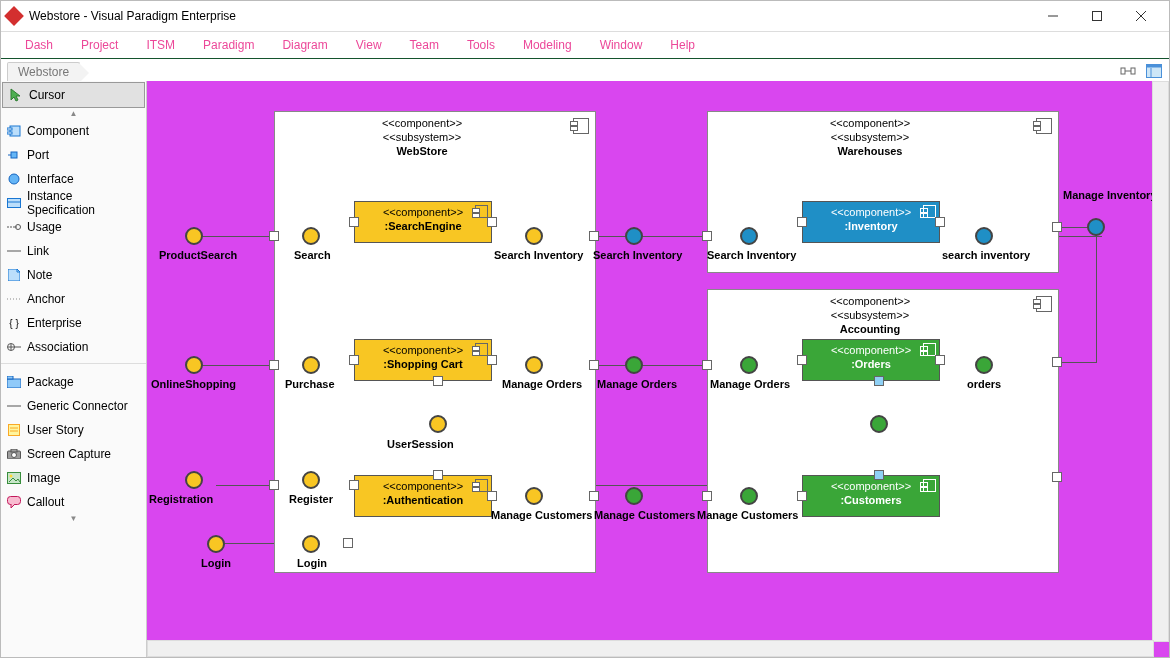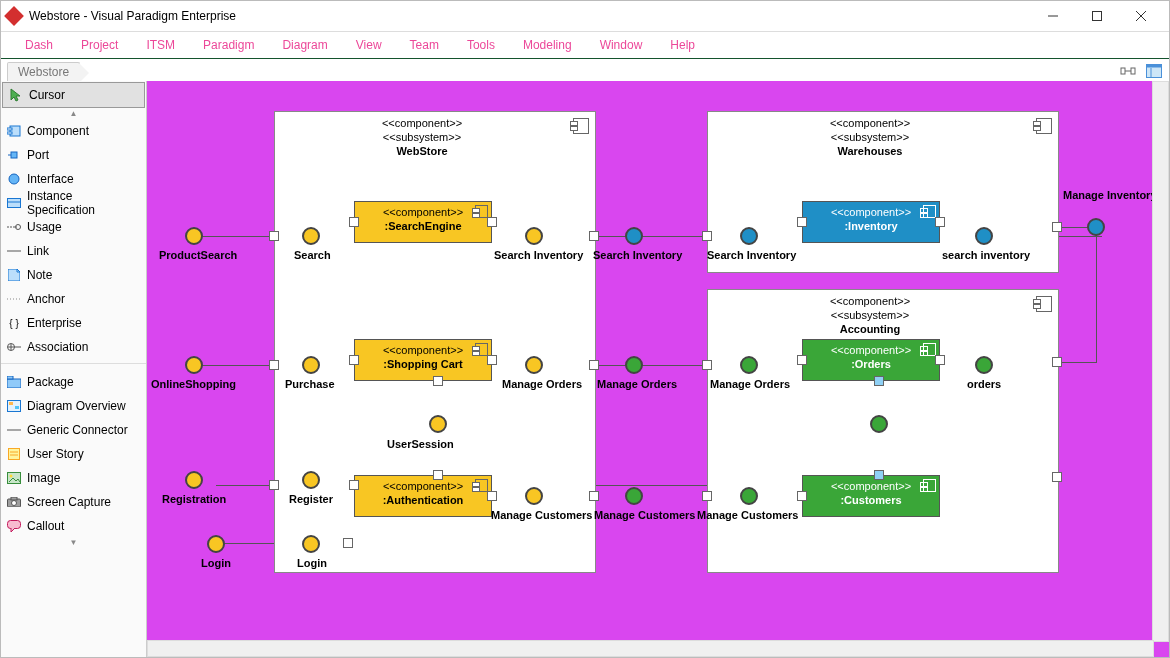--- a/index.html
+++ b/index.html
@@ -207,65 +207,55 @@
         <span class="pi">
           <svg width="14" height="12">
             <rect x="0" y="3" width="14" height="9" fill="#90caf9" stroke="#1565c0"></rect>
             <rect x="0" y="0" width="6" height="3" fill="#90caf9" stroke="#1565c0"></rect>
           </svg>
         </span>
         <span>Package</span>
       </div>
     <div class="pal-item">
         <span class="pi">
-          <svg width="14" height="12">
-            <rect x="0.5" y="0.5" width="13" height="11" fill="#e3f2fd" stroke="#1976d2"></rect>
-            <rect x="2" y="2" width="4" height="3" fill="#ffb74d"></rect>
-            <rect x="8" y="6" width="4" height="3" fill="#4fc3f7"></rect>
-          </svg>
-        </span>
-        <span>Diagram Overview</span>
-      </div>
-    <div class="pal-item">
-        <span class="pi">
           <svg width="14" height="4">
             <line x1="0" y1="2" x2="14" y2="2" stroke="#555"></line>
           </svg>
         </span>
         <span>Generic Connector</span>
       </div>
     <div class="pal-item">
         <span class="pi">
           <svg width="12" height="12">
             <rect x="0.5" y="0.5" width="11" height="11" fill="#fff59d" stroke="#f9a825"></rect>
             <line x1="2" y1="4" x2="10" y2="4" stroke="#f9a825"></line>
             <line x1="2" y1="7" x2="10" y2="7" stroke="#f9a825"></line>
           </svg>
         </span>
         <span>User Story</span>
       </div>
     <div class="pal-item">
         <span class="pi">
+          <svg width="14" height="10">
+            <rect x="0.5" y="2" width="13" height="8" rx="1" fill="#9e9e9e" stroke="#555"></rect>
+            <rect x="4" y="0" width="6" height="3" fill="#9e9e9e" stroke="#555"></rect>
+            <circle cx="7" cy="6" r="2.5" fill="#fff" stroke="#555"></circle>
+          </svg>
+        </span>
+        <span>Screen Capture</span>
+      </div>
+    <div class="pal-item">
+        <span class="pi">
           <svg width="14" height="12">
             <rect x="0.5" y="0.5" width="13" height="11" fill="#c8e6c9" stroke="#388e3c"></rect>
             <circle cx="4" cy="4" r="1.5" fill="#fdd835"></circle>
             <path d="M2 10 L6 6 L9 9 L11 7 L13 10" fill="none" stroke="#388e3c"></path>
           </svg>
         </span>
         <span>Image</span>
-      </div>
-    <div class="pal-item">
-        <span class="pi">
-          <svg width="14" height="10">
-            <rect x="0.5" y="2" width="13" height="8" rx="1" fill="#9e9e9e" stroke="#555"></rect>
-            <rect x="4" y="0" width="6" height="3" fill="#9e9e9e" stroke="#555"></rect>
-            <circle cx="7" cy="6" r="2.5" fill="#fff" stroke="#555"></circle>
-          </svg>
-        </span>
-        <span>Screen Capture</span>
       </div>
     <div class="pal-item">
         <span class="pi">
           <svg width="14" height="12">
             <rect x="0.5" y="0.5" width="13" height="8" rx="3" fill="#f8bbd0" stroke="#c2185b"></rect>
             <path d="M4 8 L4 12 L8 8" fill="#f8bbd0" stroke="#c2185b"></path>
           </svg>
         </span>
         <span>Callout</span>
       </div>
@@ -402,21 +392,21 @@
 
     <div class="lbl" style="left:4px;top:297px">OnlineShopping</div>
     <div class="lbl" style="left:138px;top:297px">Purchase</div>
     <div class="lbl" style="left:355px;top:297px">Manage Orders</div>
     <div class="lbl" style="left:450px;top:297px">Manage Orders</div>
     <div class="lbl" style="left:563px;top:297px">Manage Orders</div>
     <div class="lbl" style="left:820px;top:297px">orders</div>
 
     <div class="lbl" style="left:240px;top:357px">UserSession</div>
 
-    <div class="lbl" style="left:15px;top:412px">Registration</div>
+    <div class="lbl" style="left:2px;top:412px">Registration</div>
     <div class="lbl" style="left:142px;top:412px">Register</div>
     <div class="lbl" style="left:344px;top:428px">Manage Customers</div>
     <div class="lbl" style="left:447px;top:428px">Manage Customers</div>
     <div class="lbl" style="left:550px;top:428px">Manage Customers</div>
     <div class="lbl" style="left:54px;top:476px">Login</div>
     <div class="lbl" style="left:150px;top:476px">Login</div>
 
     <div class="scroll" style="top:0;right:0;width:15px;bottom:15px"></div>
     <div class="scroll" style="left:0;bottom:0;height:15px;right:15px"></div>
   </div>

